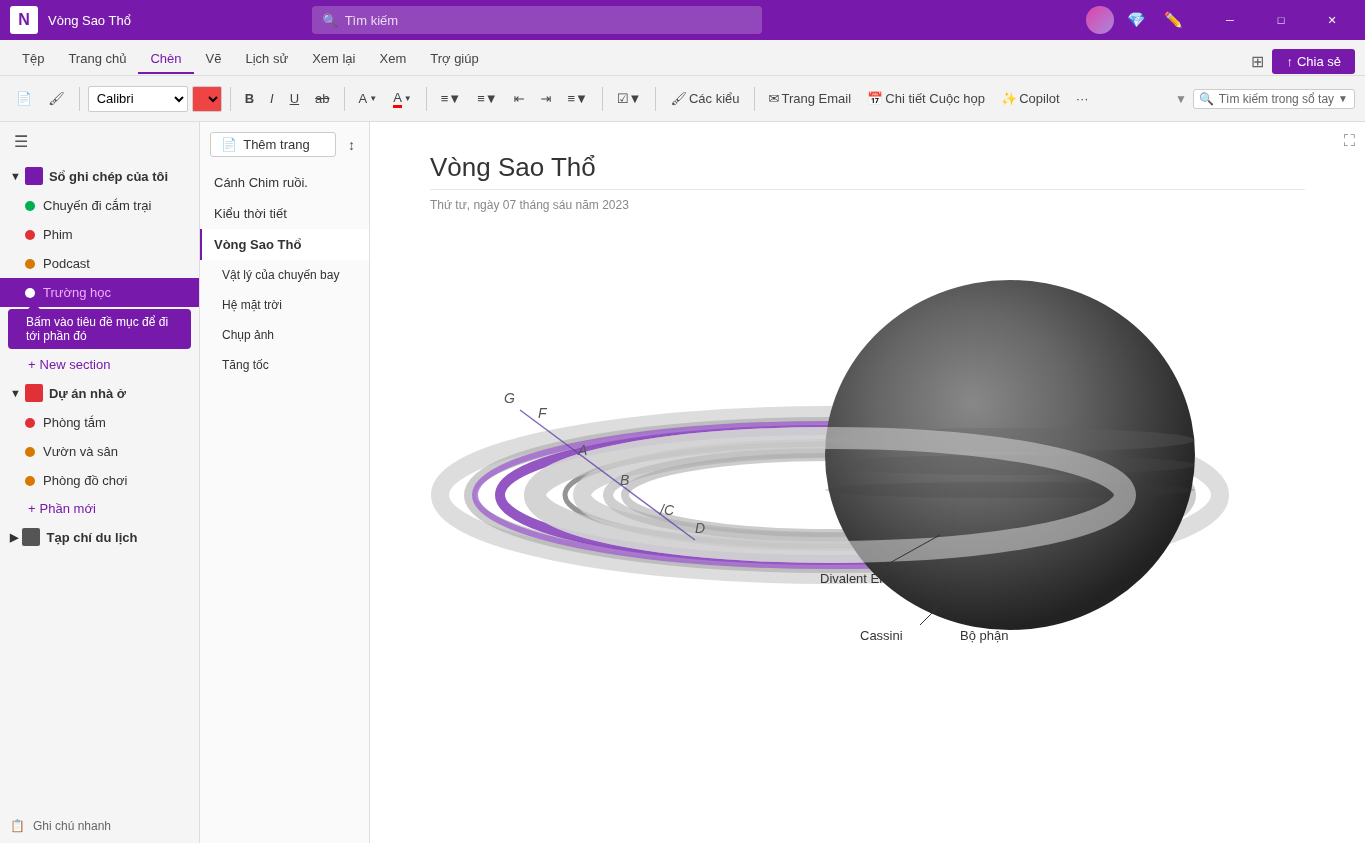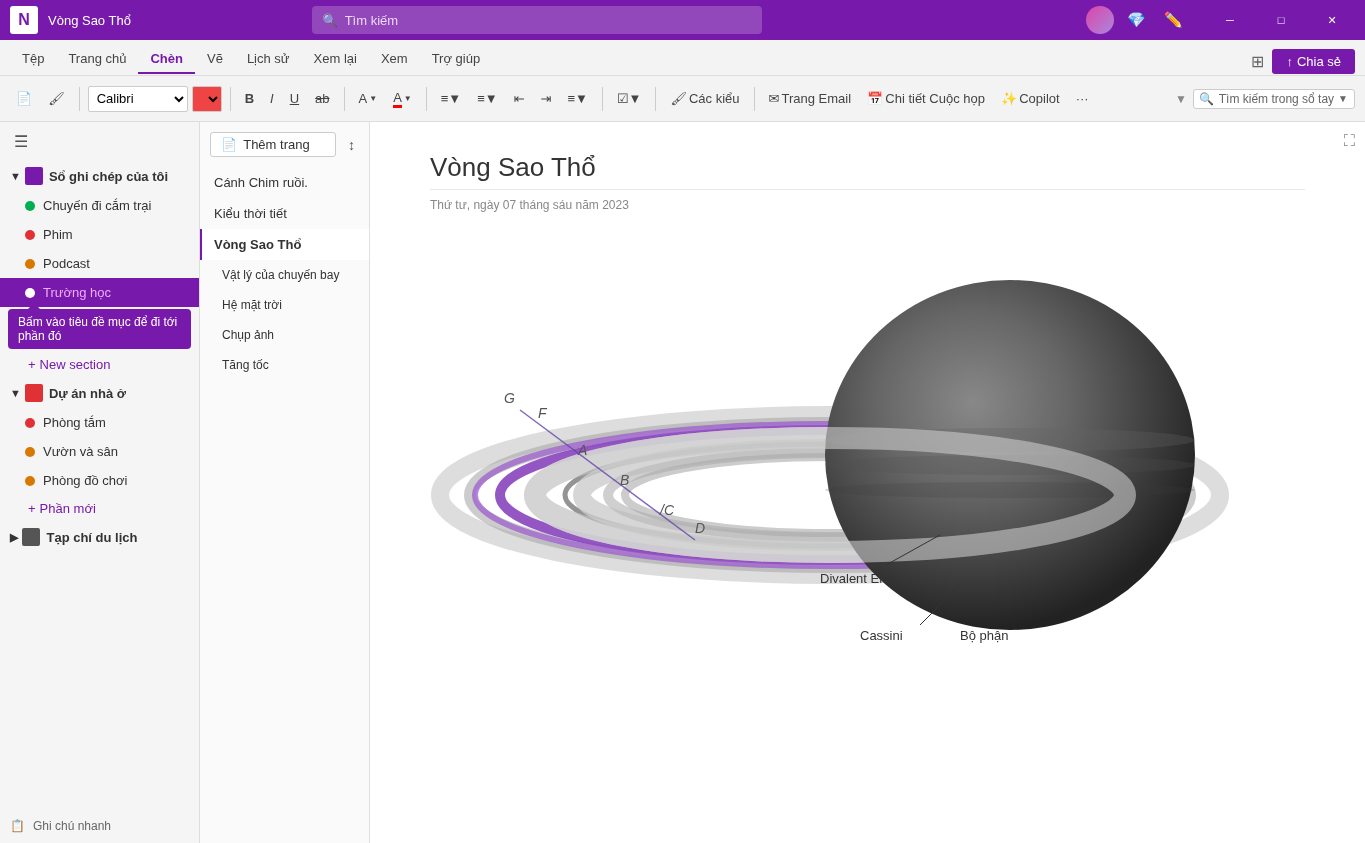--- a/index.html
+++ b/index.html
@@ -56,21 +56,21 @@
       align-items: flex-end;
       padding: 1px 10px;
       border-bottom: 1px solid #ddd;
       flex-shrink: 0;
     }
     .ribbon-tab {
       padding: 6px 12px; font-size: 13px; cursor: pointer;
       border-bottom: 2px solid transparent;
       color: #444;
     }
-    .ribbon-tab.active { color: #7719AA; border-bottom: 2px solid #7719AA; font-weight: 700; }
+    .ribbon-tab.active { color: #7719AA; border-bottom: 2px solid #7719AA; font-weight: 400; }
     .ribbon-right { margin-left: auto; display: flex; align-items: center; }
     .share-btn {
       background: #7719AA; color: white; border: none;
       padding: 5px 14px; border-radius: 3px; font-size: 13px; cursor: pointer;
       display: flex; align-items: center; gap: 4px;
     }
     .collapse-icon { font-size: 16px; color: #666; margin-right: 8px; cursor: pointer; }
 
     
     .toolbar {
@@ -136,21 +136,21 @@
     }
     .section-item.active { background: #7719AA; color: #f0abfc; }
     .section-dot { width: 10px; height: 10px; border-radius: 50%; margin-right: 8px; flex-shrink: 0; }
     .section-item.active .section-dot { background: white; }
     .add-section {
       display: flex; align-items: center; padding: 6px 10px 6px 28px;
       font-size: 13px; color: #7719AA; cursor: pointer;
     }
     .tooltip-bubble {
       background: #7719AA; color: white; border-radius: 4px;
-      padding: 6px 10px; font-size: 12px; margin: 2px 8px;
+      padding: 6px 18px; font-size: 12px; margin: 2px 8px;
       position: relative;
     }
     .tooltip-bubble::before {
       content: ''; position: absolute; top: -6px; left: 20px;
       border: 6px solid transparent; border-bottom-color: #7719AA;
       border-top: none;
     }
 
     
     .pages-panel {

